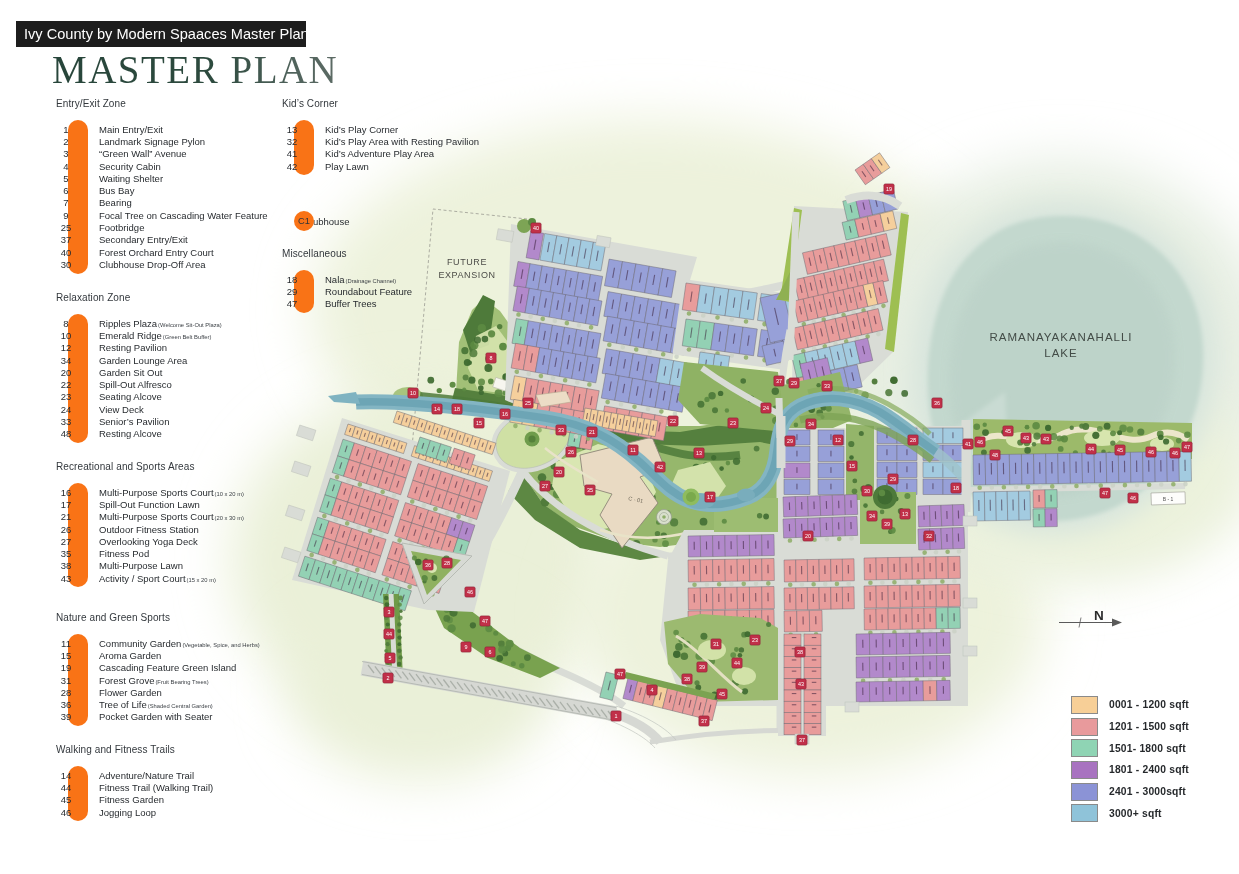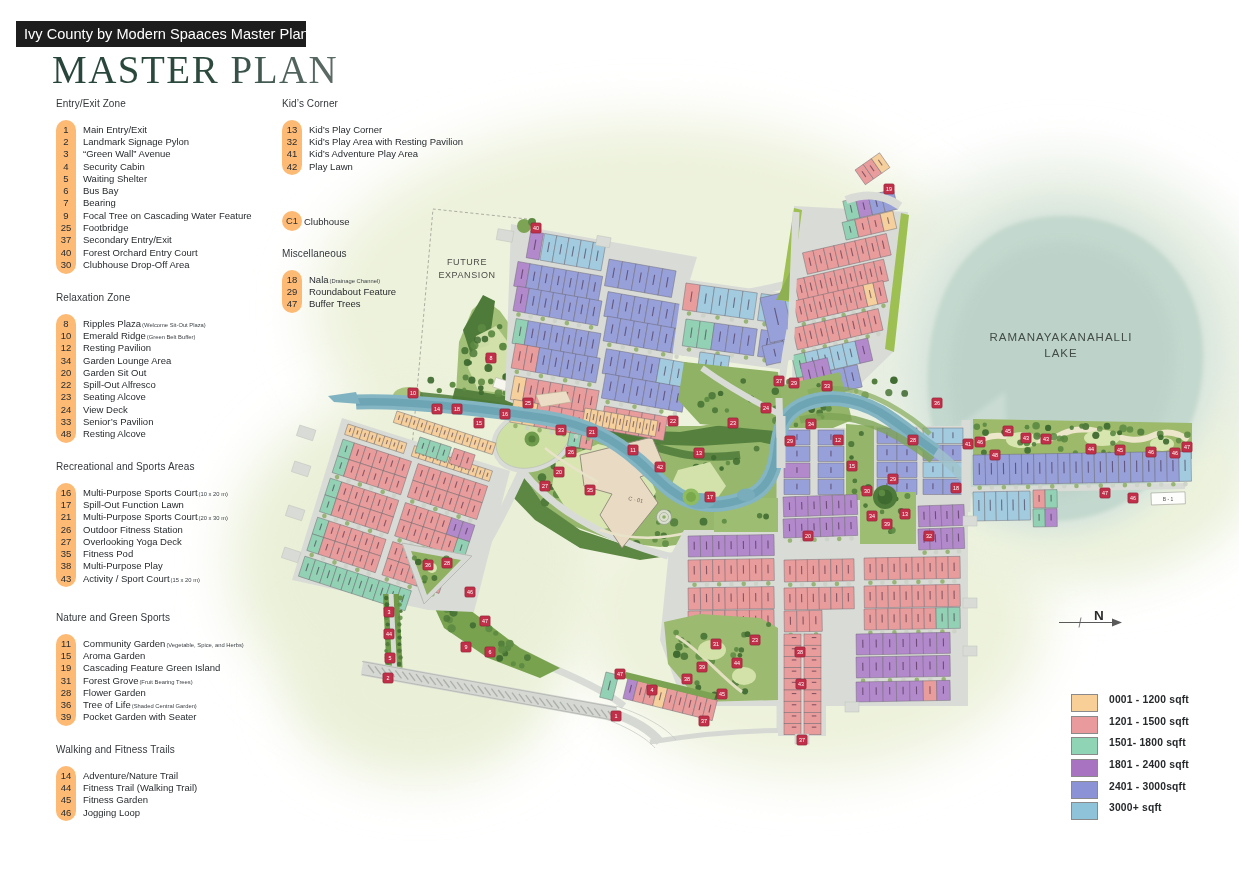--- a/index.html
+++ b/index.html
@@ -1,23 +1,23 @@
 <!DOCTYPE html>
 <html><head><meta charset="utf-8">
 <style>
 html,body{margin:0;padding:0;width:1239px;height:874px;background:#ffffff;font-family:"Liberation Sans",sans-serif;overflow:hidden;position:relative}
 .abs{position:absolute}
 .sect{font-size:10px;color:#33383d;letter-spacing:.1px;margin-bottom:11px;white-space:nowrap}
 .items{position:relative;padding:3px 0}
-.pill{position:absolute;left:0;top:0;bottom:0;width:20px;background:#fdba74;border-radius:10px}
+.pill{position:absolute;left:12px;top:0;bottom:0;width:20px;background:#f97316;border-radius:10px}
 .it{display:flex;height:12.3px;align-items:center;font-size:9.5px;color:#282c30;white-space:nowrap}
 .n{width:20px;text-align:center;position:relative;flex:none}
-.lb{margin-left:7px}
+.lb{margin-left:23px}
 .nt{font-size:5.8px;color:#3a3f44;margin-left:1px}
-.lgr{display:flex;align-items:flex-start;height:21.7px}
+.lgr{display:flex;align-items:center;height:21.7px}
 .sw{width:25px;height:16px;border:0.7px solid #8a8a8a;flex:none}
 .lt{margin-left:11px;font-size:10.3px;color:#26292c;font-weight:bold;letter-spacing:.2px}
 </style></head>
 <body>
 
 <svg class="abs" style="left:0;top:0" width="1239" height="874" viewBox="0 0 1239 874" xmlns="http://www.w3.org/2000/svg">
 <defs>
 <filter id="b30" x="-50%" y="-50%" width="200%" height="200%">
         <feGaussianBlur stdDeviation="26"></feGaussianBlur>
       </filter>
@@ -2592,21 +2592,21 @@
       <div class="it">
         <span class="n">27</span>
         <span class="lb">Overlooking Yoga Deck</span>
       </div>
       <div class="it">
         <span class="n">35</span>
         <span class="lb">Fitness Pod</span>
       </div>
       <div class="it">
         <span class="n">38</span>
-        <span class="lb">Multi-Purpose Play</span>
+        <span class="lb">Multi-Purpose Lawn</span>
       </div>
       <div class="it">
         <span class="n">43</span>
         <span class="lb">Activity / Sport Court<span class="nt">(15 x 20 m)</span></span>
       </div>
 </div>
 </div>
 
 <div class="sec abs" style="left:56px;top:612px">
 <div class="sect">Nature and Green Sports</div>

